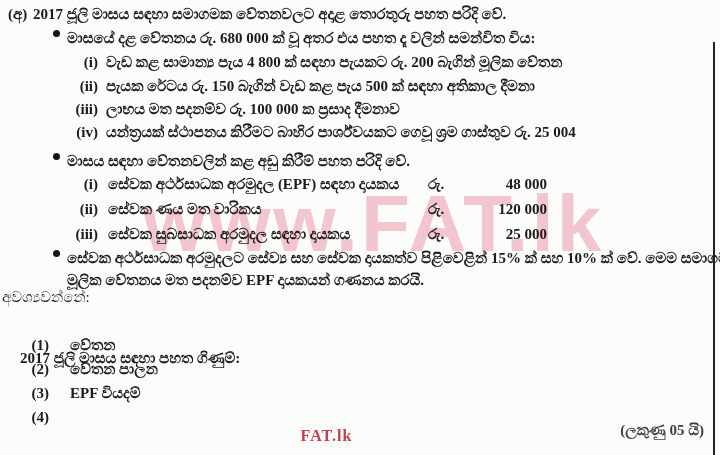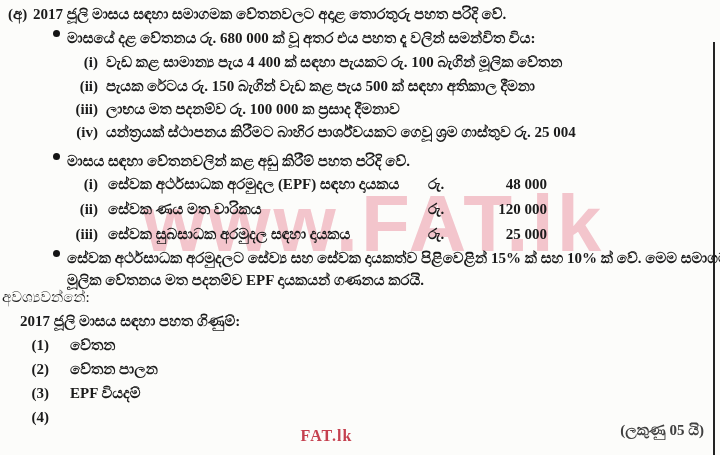--- a/index.html
+++ b/index.html
@@ -27,21 +27,21 @@
     width:7px; height:7px; border-radius:50%;
     background:#141414;
   }
   .bullet-txt { left:67px; }
   .sub-num  { left:66px;  width:32px; text-align:right; }
   .sub-txt  { left:106px; }
   .cur      { left:428px; }
   .amt      { left:450px; width:97px; text-align:right; }
   .note-txt { left:67px; }
   .req-head { left:2px;  font-weight:400; }
-  .req-intro{ left:20px; }
+  .req-intro{ left:20px;margin-top:37px; }
   .req-num  { left:25px; width:24px; text-align:right; }
   .req-txt  { left:70px; }
   .watermark {
     position:absolute; left:143px; top:178px;
     font-family:"Liberation Sans","DejaVu Sans",sans-serif;
     font-size:80px; font-weight:700; letter-spacing:3px;
     color:rgba(222,70,100,0.30);
     white-space:nowrap; z-index:0; user-select:none;
   }
   .content { position:relative; z-index:1; }
@@ -73,21 +73,21 @@
       <span class="intro-txt">2017 ජූලි මාසය සඳහා සමාගමක වේතනවලට අදාළ තොරතුරු පහත පරිදි වේ.</span>
     </div>
 
     <div class="line" style="top:30px;">
       <span class="bullet-dot"></span>
       <span class="bullet-txt">මාසයේ දළ වේතනය රු. 680 000 ක් වූ අතර එය පහත දෑ වලින් සමන්විත විය:</span>
     </div>
 
     <div class="line" style="top:54px;">
       <span class="sub-num">(i)</span>
-      <span class="sub-txt">වැඩ කළ සාමාන්‍ය පැය 4 400 ක් සඳහා පැයකට රු. 100 බැගින් මූලික වේතන</span>
+      <span class="sub-txt">වැඩ කළ සාමාන්‍ය පැය 4 800 ක් සඳහා පැයකට රු. 200 බැගින් මූලික වේතන</span>
     </div>
     <div class="line" style="top:78px;">
       <span class="sub-num">(ii)</span>
       <span class="sub-txt">පැයක රේටය රු. 150 බැගින් වැඩ කළ පැය 500 ක් සඳහා අතිකාල දීමනා</span>
     </div>
     <div class="line" style="top:101px;">
       <span class="sub-num">(iii)</span>
       <span class="sub-txt">ලාභය මත පදනම්ව රු. 100 000 ක ප්‍රසාද දීමනාව</span>
     </div>
     <div class="line" style="top:124px;">

